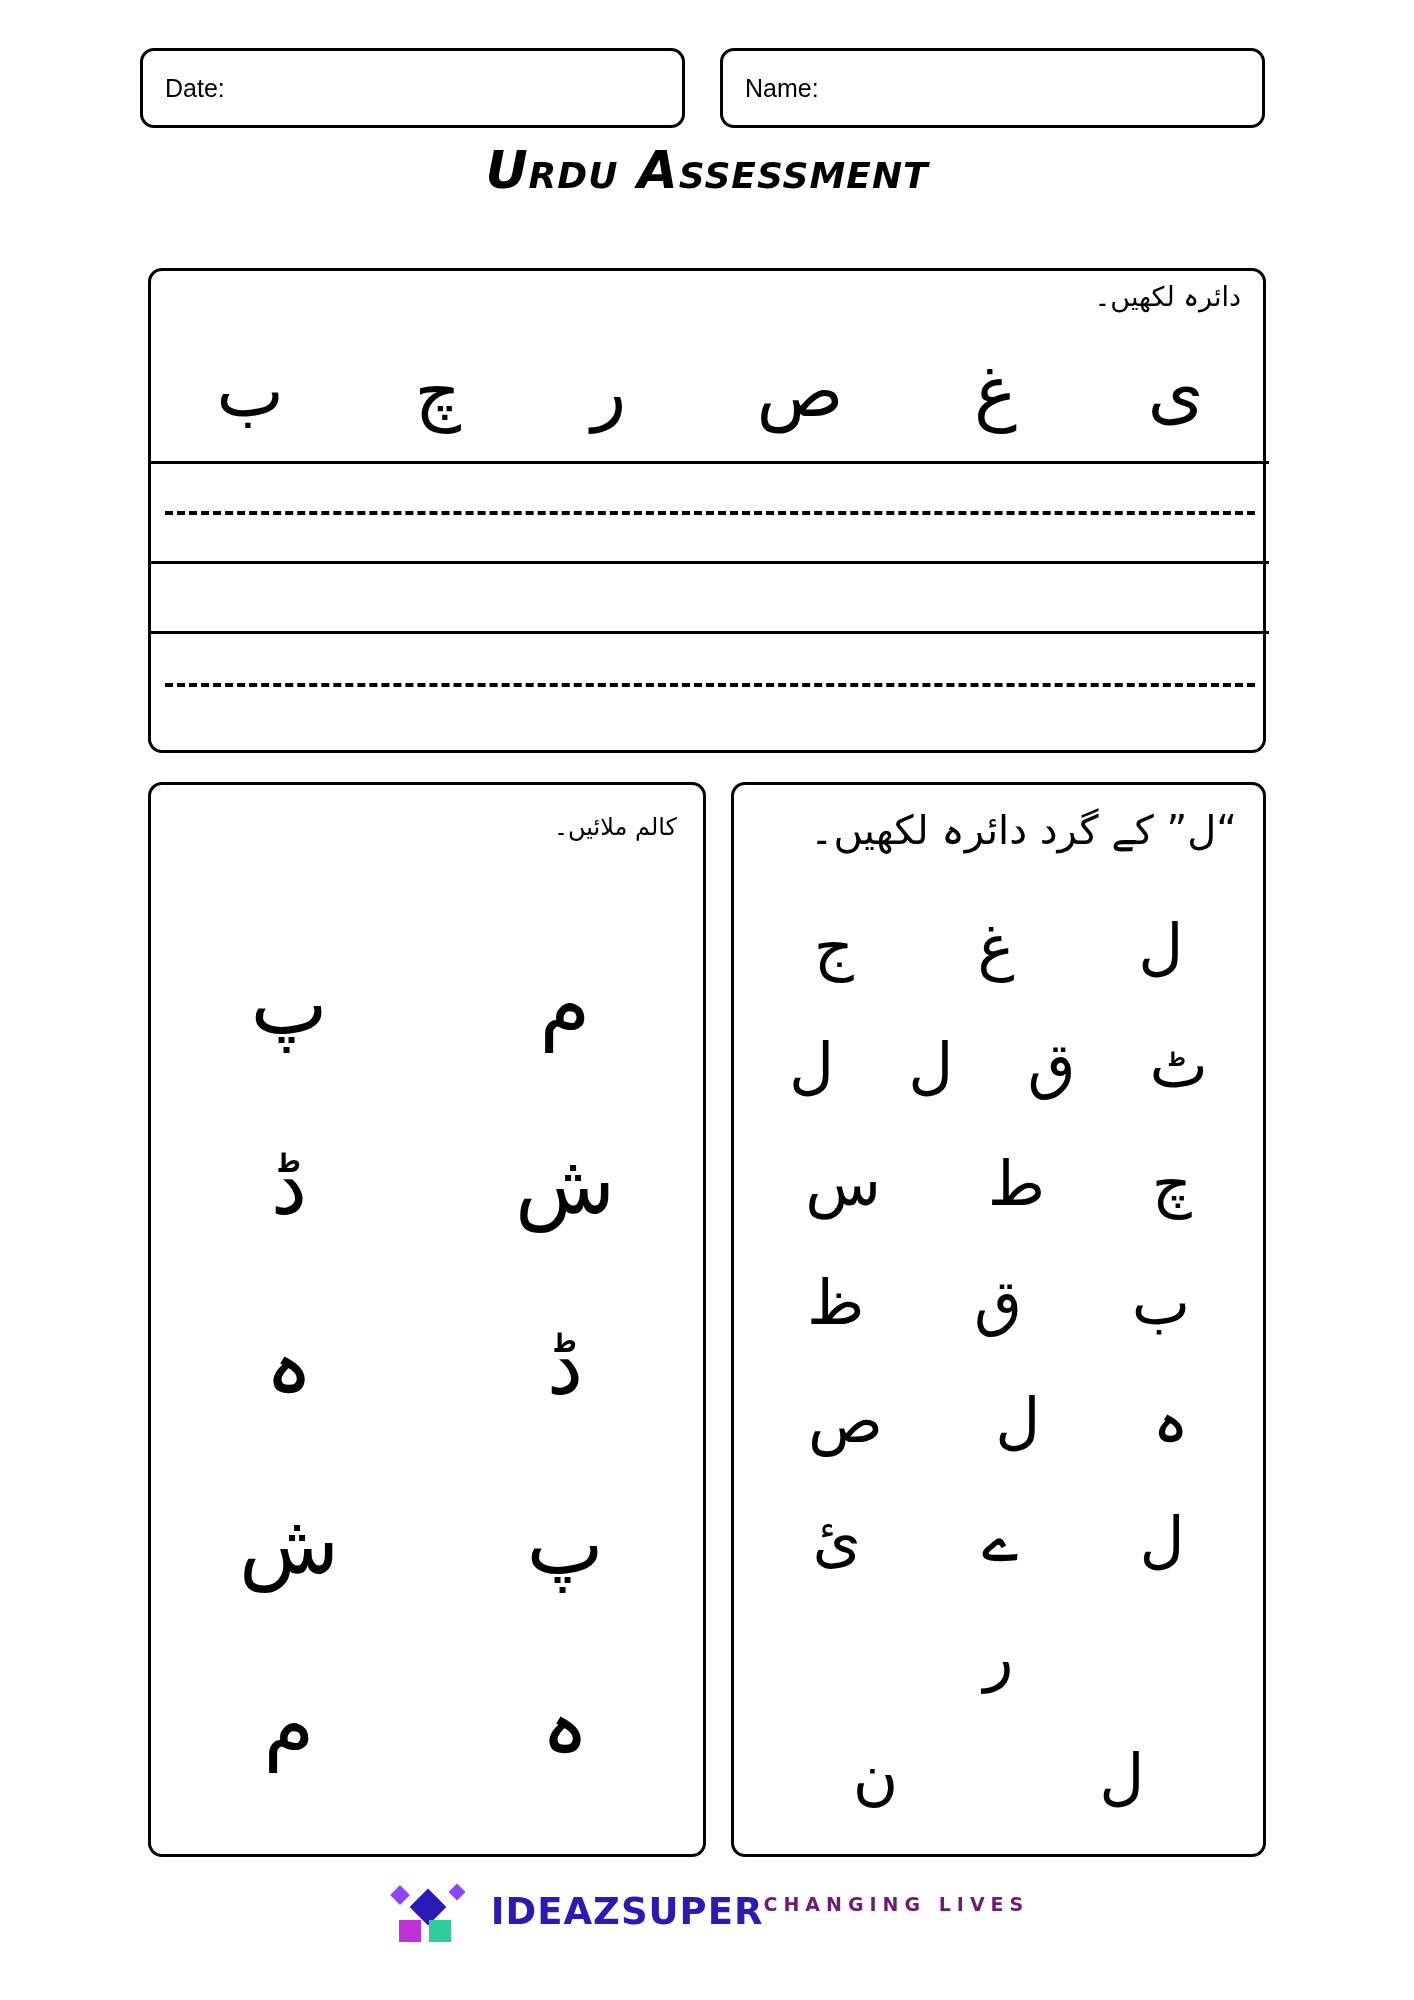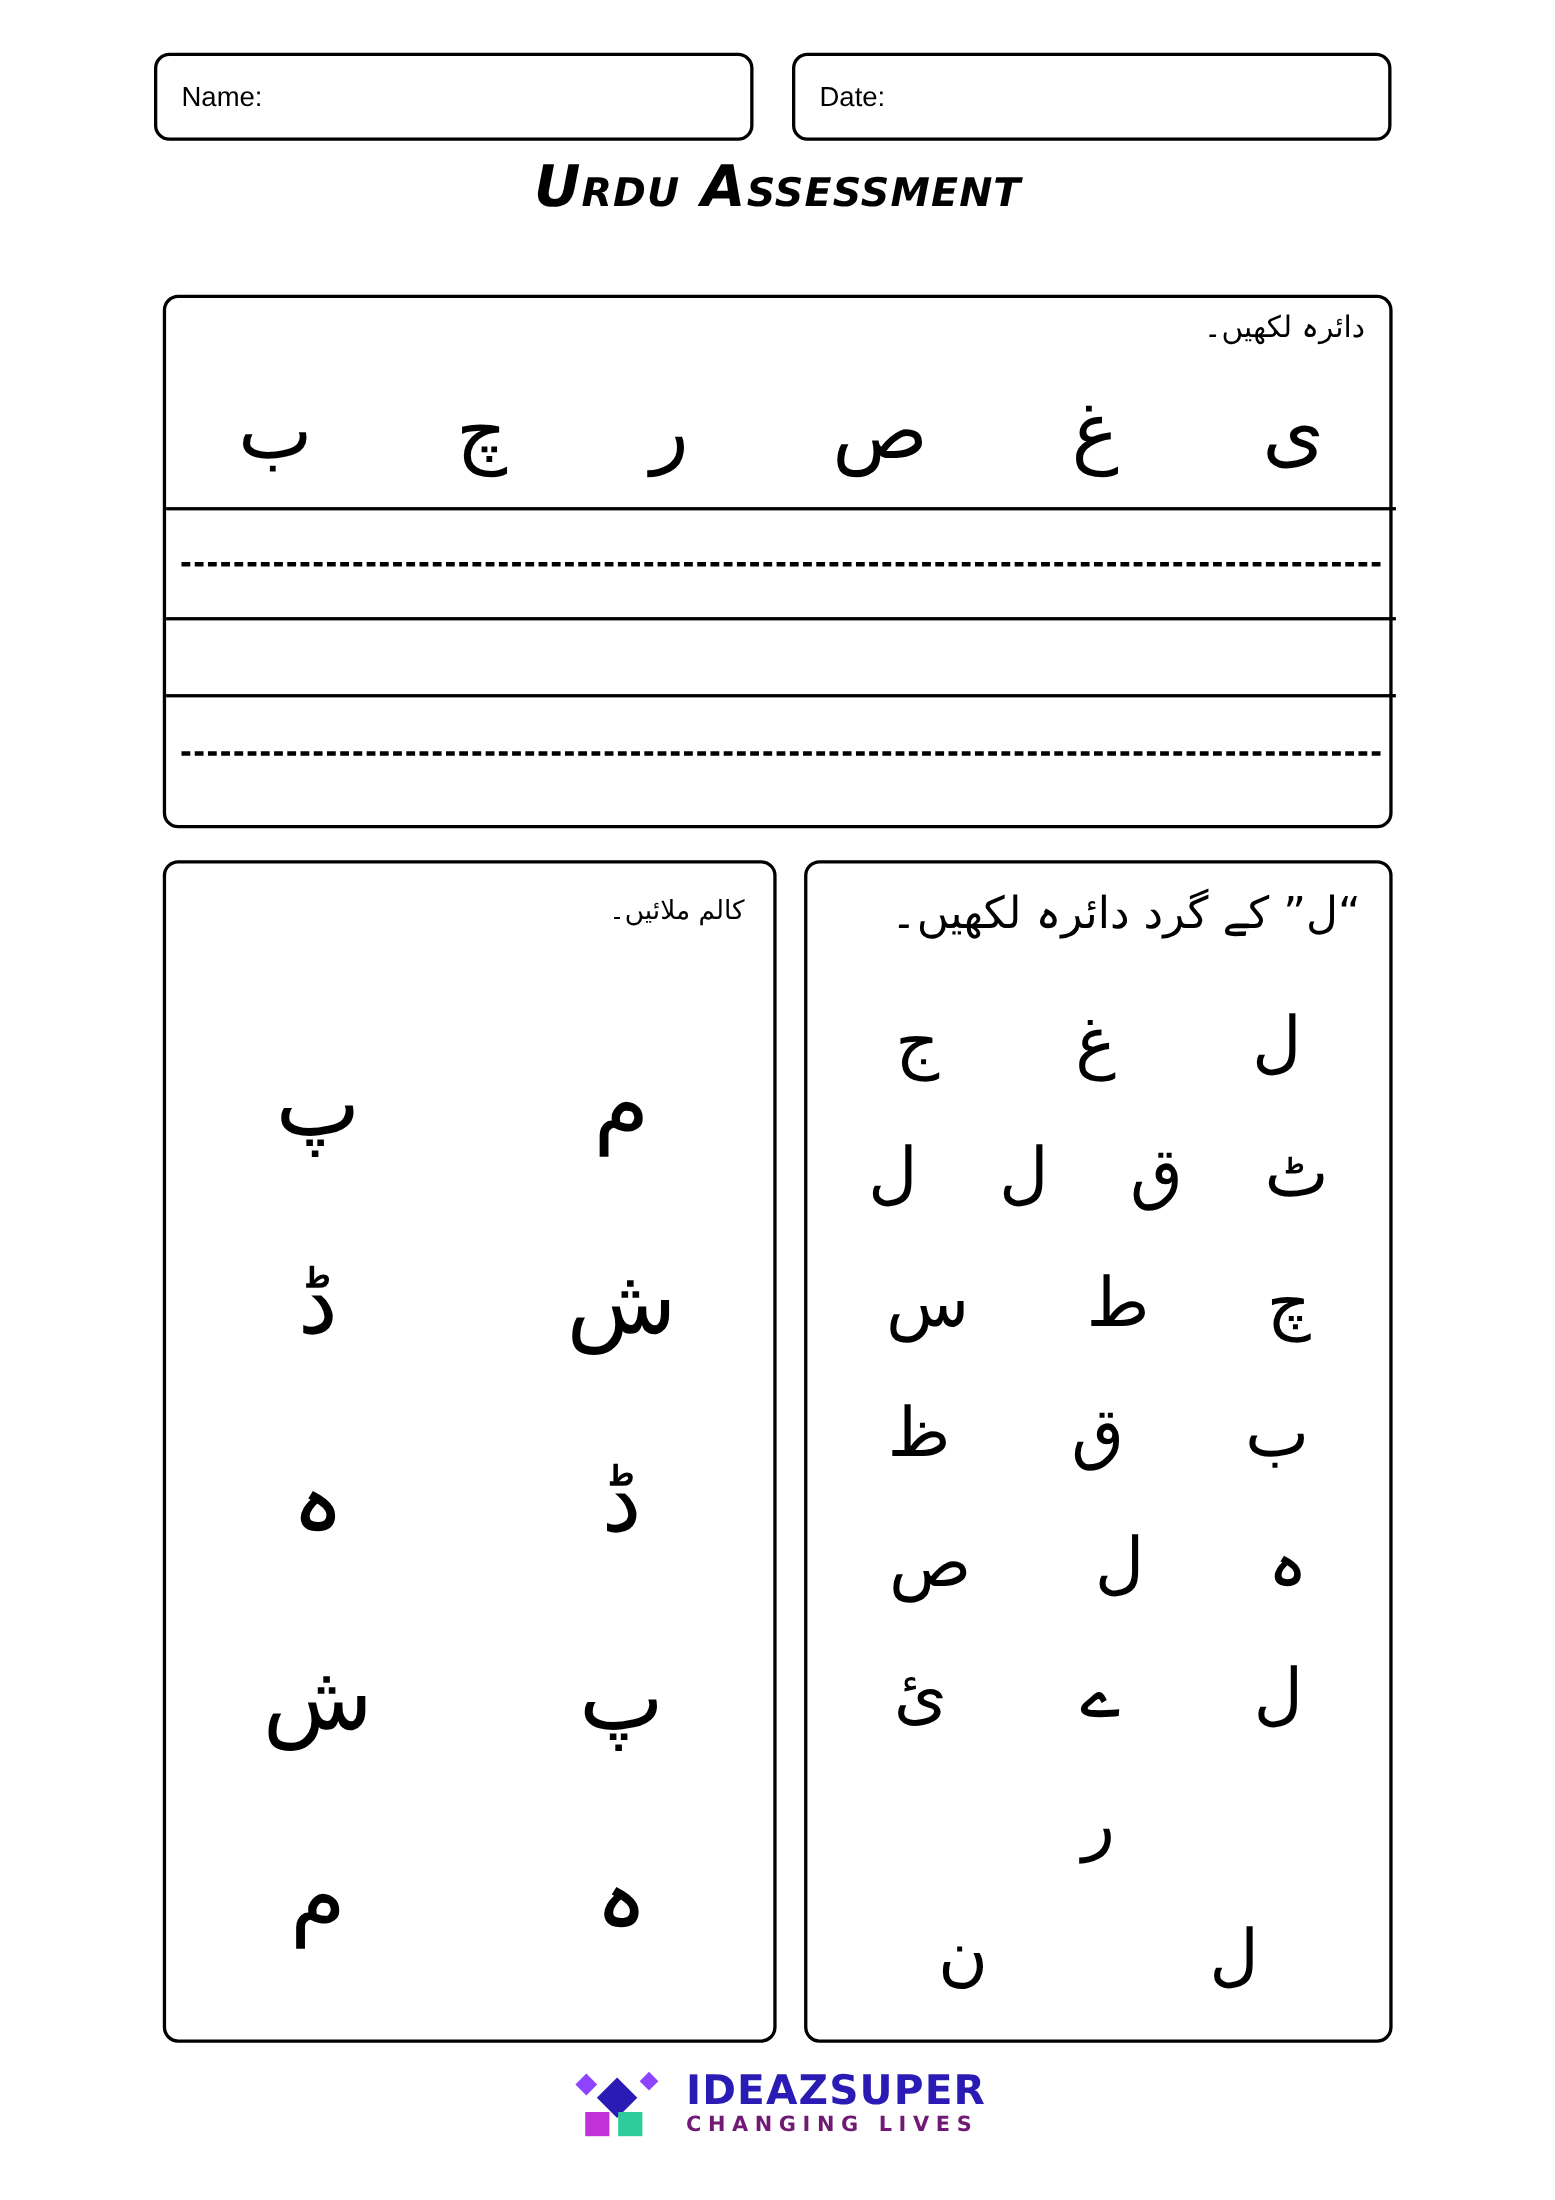--- a/index.html
+++ b/index.html
@@ -221,21 +221,21 @@
     position: relative;
     width: 96px;
     height: 64px;
     margin-right: 10px;
   }
   .d1 { position: absolute; width: 26px; height: 26px; background: #2b1bb5; transform: rotate(45deg); left: 30px; top: 14px; }
   .d2 { position: absolute; width: 14px; height: 14px; background: #8e44ff; transform: rotate(45deg); left: 8px; top: 8px; }
   .d3 { position: absolute; width: 12px; height: 12px; background: #8e44ff; transform: rotate(45deg); left: 66px; top: 6px; }
   .d4 { position: absolute; width: 22px; height: 22px; background: #c032d8; left: 14px; top: 40px; }
   .d5 { position: absolute; width: 22px; height: 22px; background: #2ecc9b; left: 44px; top: 40px; }
-  .logo-text { display: flex; flex-direction: column; }
+  .logo-text { display: flex; flex-direction: row; }
   .logo-name {
     font-size: 37px;
     font-weight: bold;
     color: #2b1bb5;
     letter-spacing: 1px;
     line-height: 1.05;
     font-family: "DejaVu Sans", sans-serif;
   }
   .logo-tag {
     font-size: 19px;
@@ -245,24 +245,24 @@
     font-family: "DejaVu Sans", sans-serif;
   }
 </style>
 </head>
 <body>
 
 <div class="page">
 
   <div class="hdr-row">
     <div class="hdr-box">
+      <span>Date:</span>
+    </div>
+    <div class="hdr-box">
       <span>Name:</span>
-    </div>
-    <div class="hdr-box">
-      <span>Date:</span>
     </div>
   </div>
 
   <div class="title-main">Urdu Assessment</div>
 
   <div class="sec1">
     <div class="sec1-instr">دائرہ لکھیں۔</div>
     <div class="sec1-letters">
       <span>ب</span>
       <span>چ</span>

